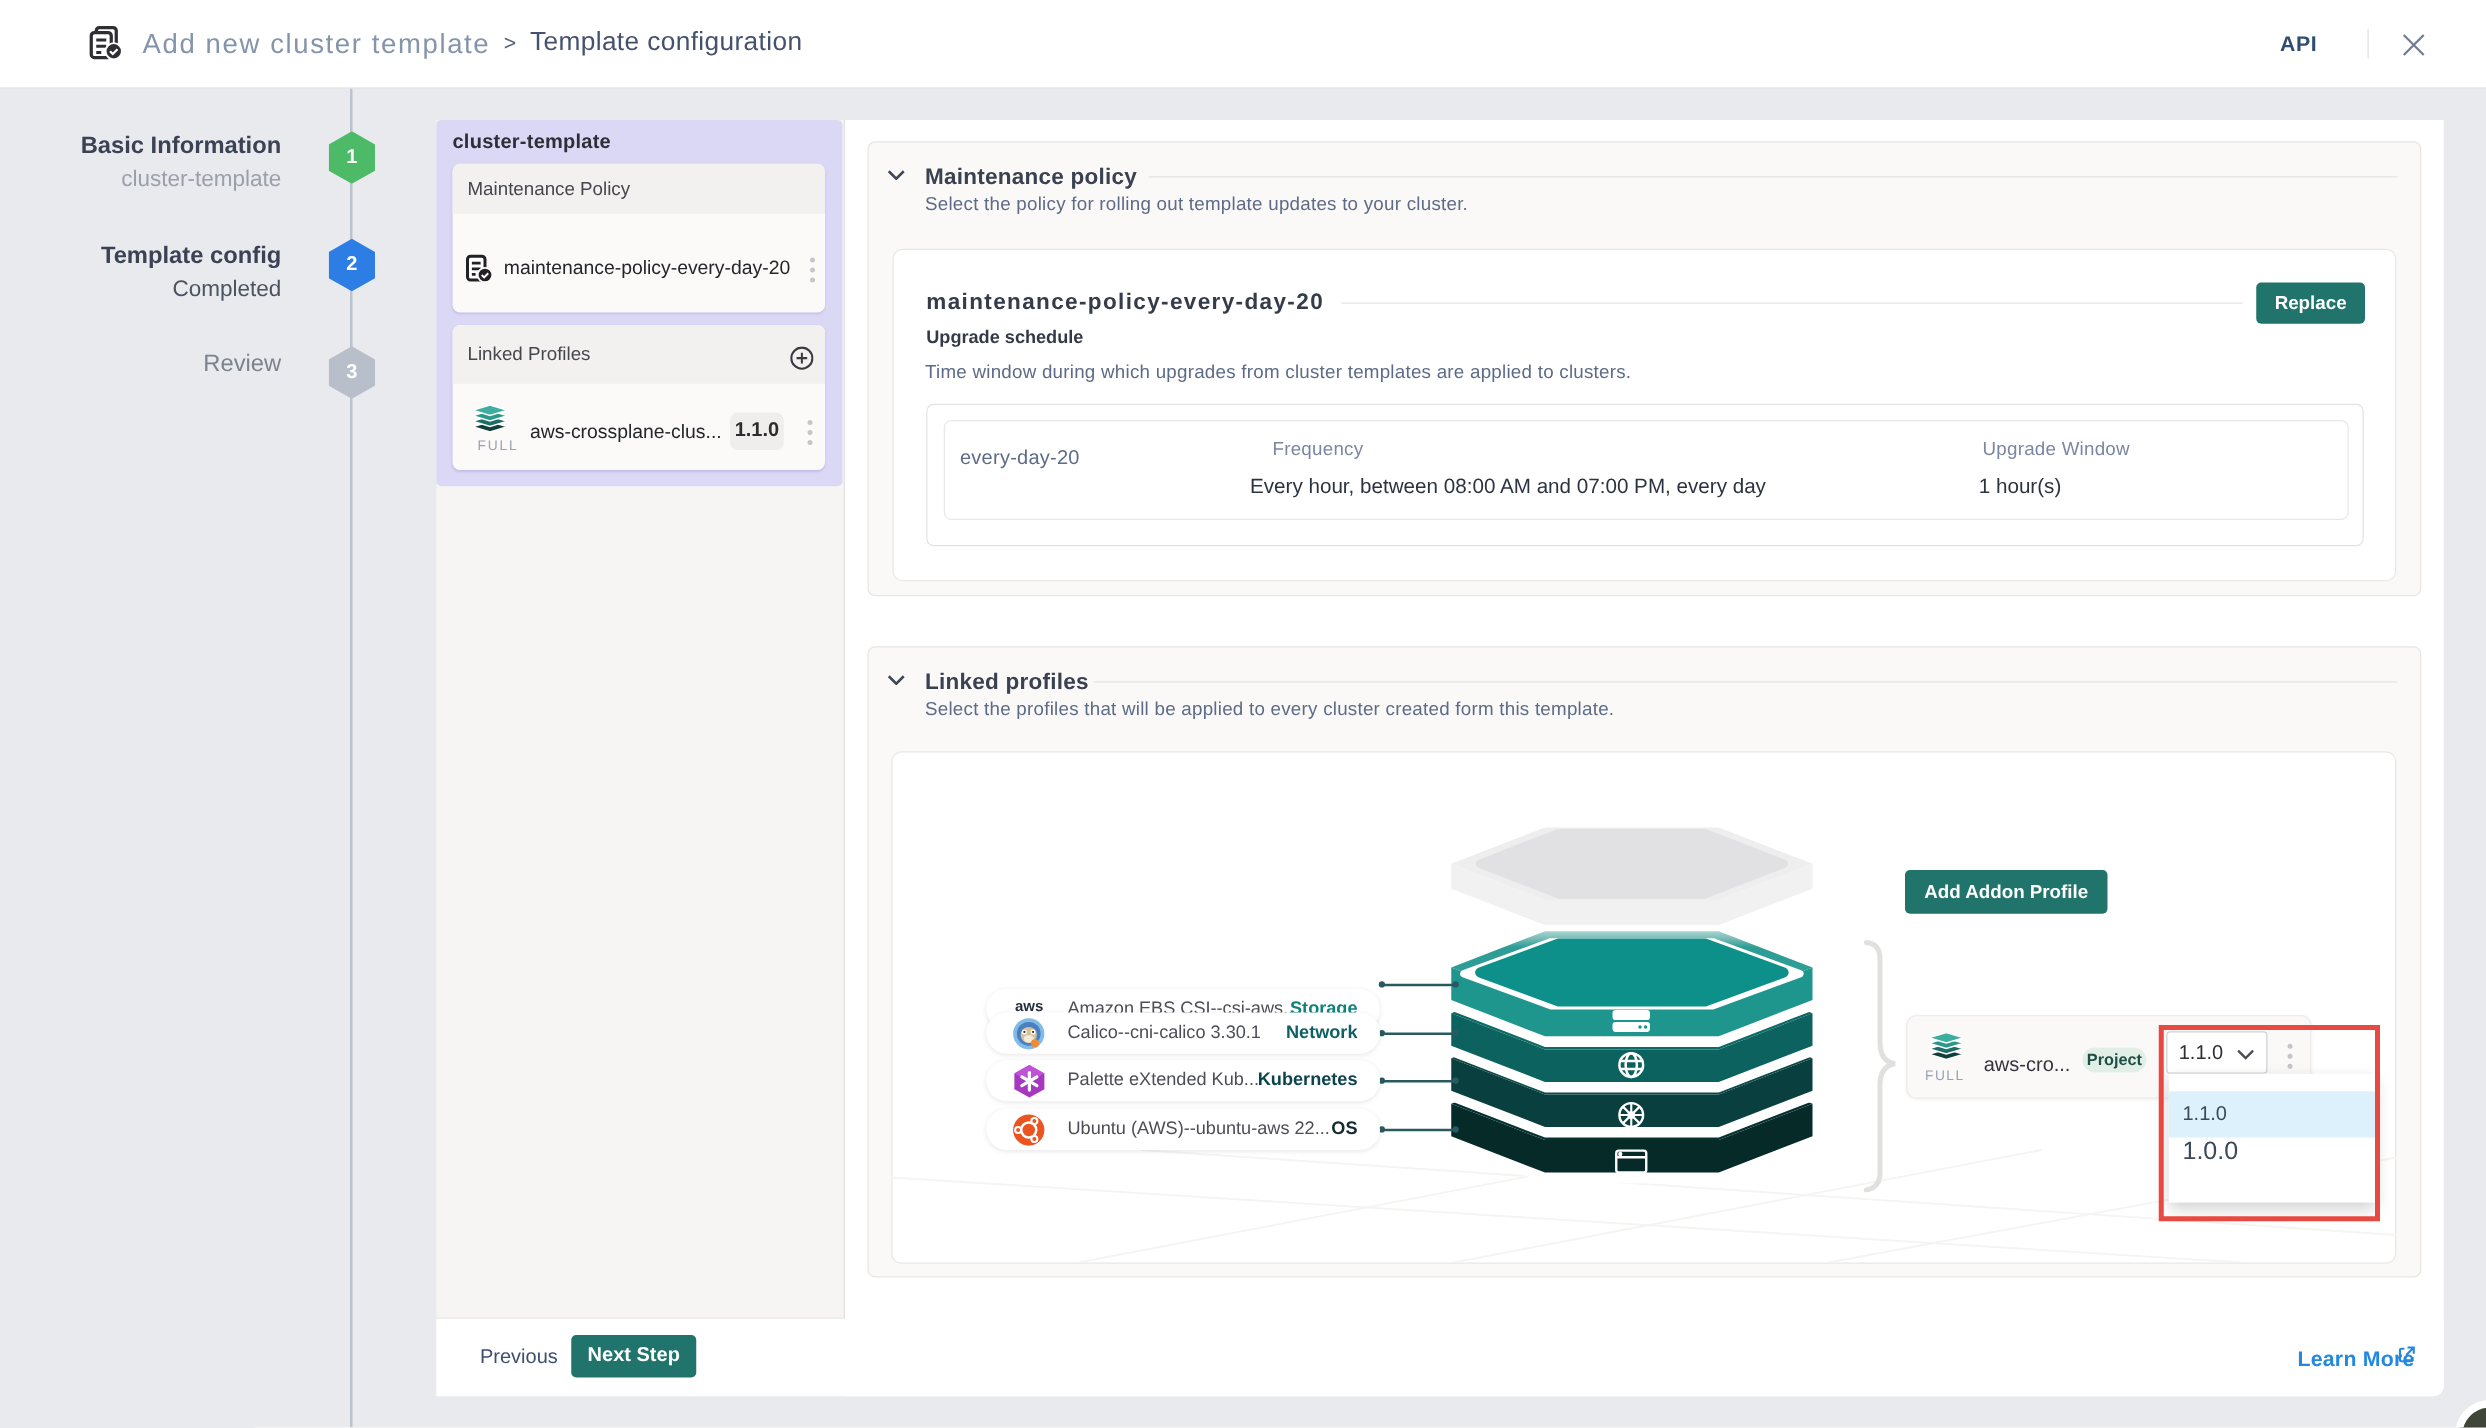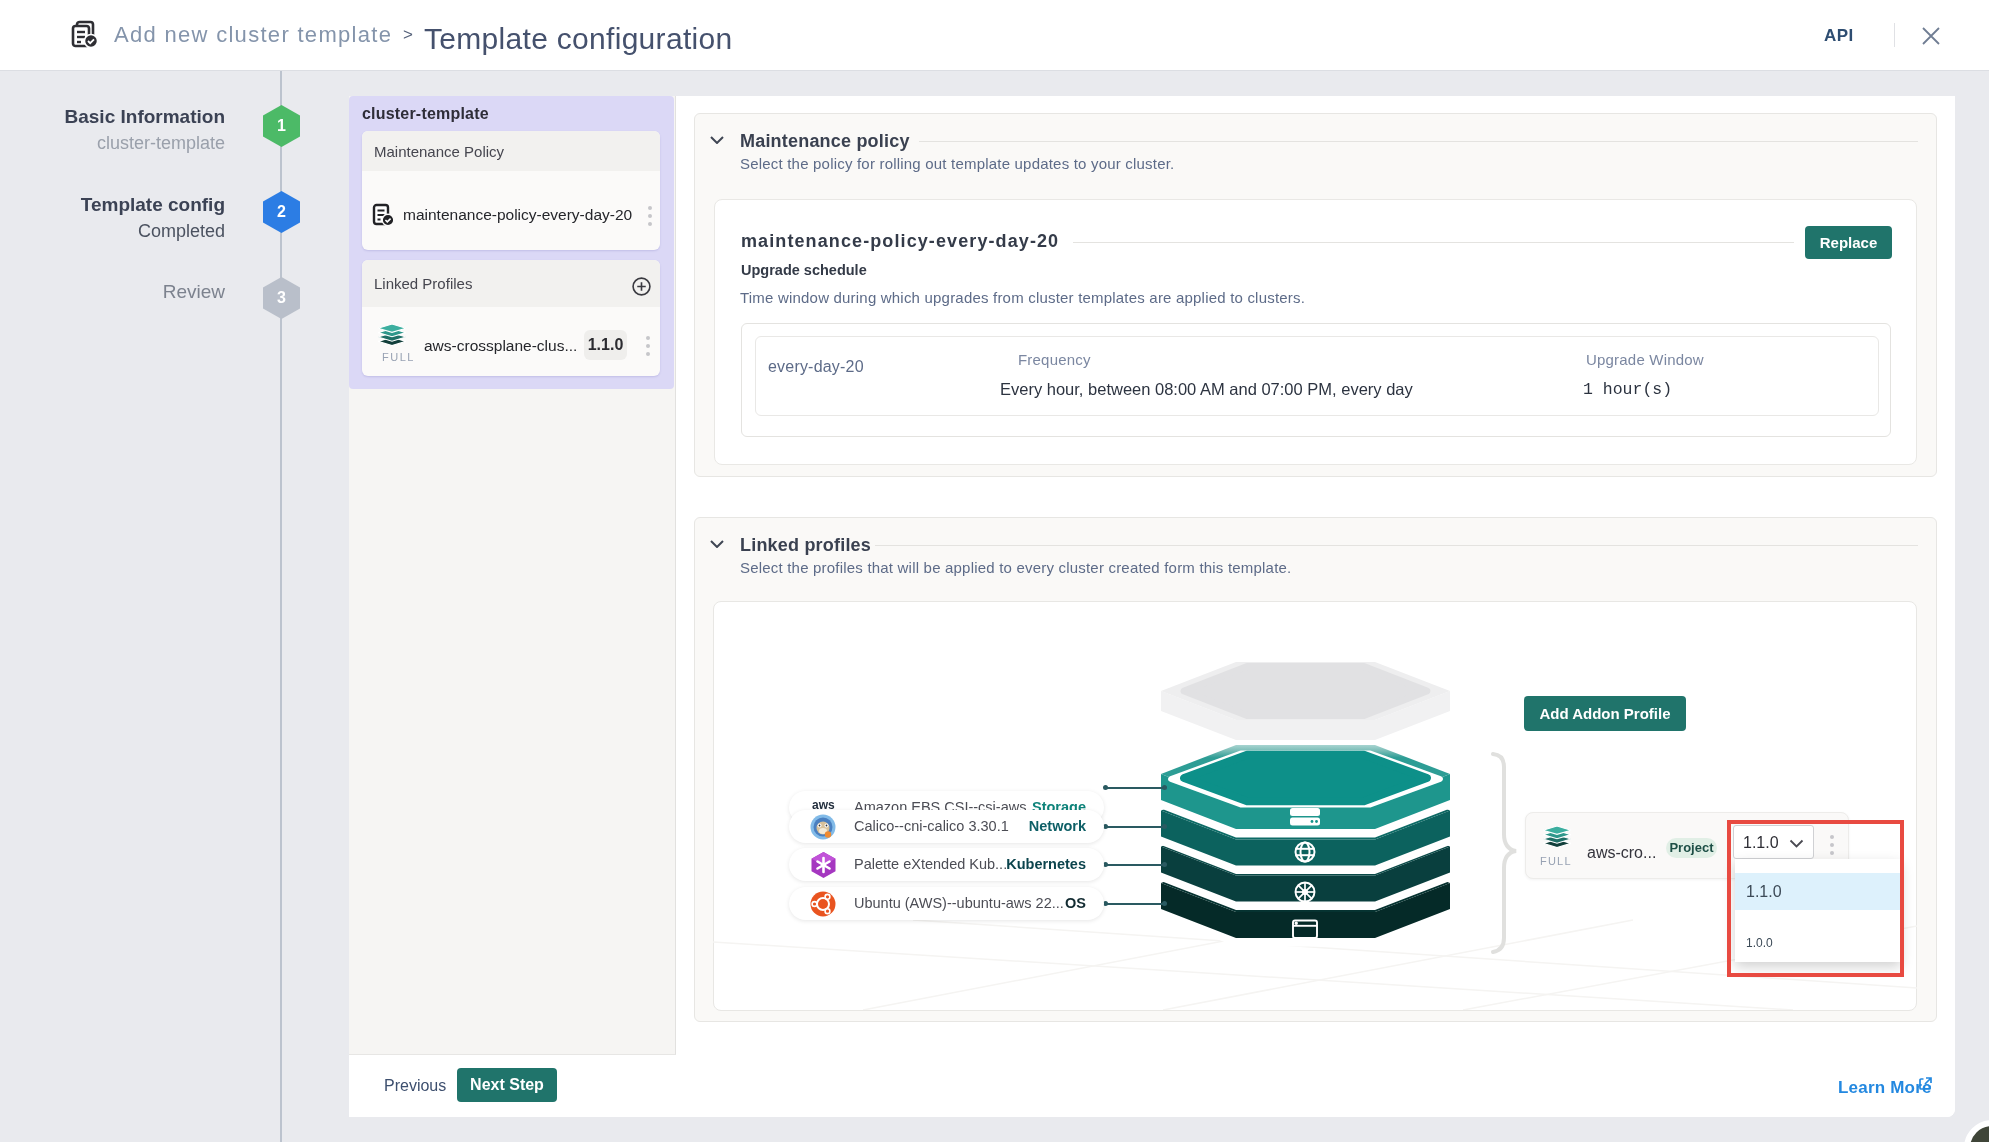--- a/index.html
+++ b/index.html
@@ -4,21 +4,21 @@
 <style>
   * { margin:0; padding:0; box-sizing:border-box; }
   html,body { width:1989px; height:1142px; overflow:hidden; }
   body { font-family:"Liberation Sans", sans-serif; background:#e9eaee; position:relative; }
   .abs { position:absolute; }
 
   
   .header { position:absolute; left:0; top:0; width:1989px; height:71px; background:#fff; border-bottom:1px solid #dcdee3; }
   .crumb1 { position:absolute; left:114px; top:22px; font-size:22px; color:#8494ab; letter-spacing:1.3px; }
   .crumbsep { position:absolute; left:403px; top:25px; font-size:17px; color:#55617a; }
-  .crumb2 { position:absolute; left:424px; top:22px; font-size:30px; color:#45516d; letter-spacing:0.3px; }
+  .crumb2 { position:absolute; left:424px; top:22px; font-size:21px; color:#45516d; letter-spacing:0.3px; }
   .api { position:absolute; left:1824px; top:26px; font-size:17px; font-weight:bold; color:#2e4d71; letter-spacing:0.5px; }
   .hdr-div { position:absolute; left:1894px; top:23px; width:1px; height:24px; background:#e0e1e5; }
 
   
   .stepline { position:absolute; left:280px; top:71px; width:2px; height:1071px; background:#bcc3ce; }
   .steplabel { position:absolute; width:230px; text-align:right; }
   .s-title { font-size:19px; font-weight:bold; color:#3b4254; }
   .s-sub   { font-size:18px; color:#9aa0ab; margin-top:5px; }
   .s-sub2  { font-size:18px; color:#4b5260; margin-top:5px; }
   .s-rev   { font-size:19px; color:#7c828e; }
@@ -162,21 +162,21 @@
     <div class="divline" style="left:358px;top:42px;width:721px;"></div>
     <div class="teal-btn" style="left:1090px;top:26px;width:87px;height:33px;line-height:33px;font-size:15px;">Replace</div>
     <div class="abs" style="left:26px;top:62px;font-size:14.5px;font-weight:bold;color:#333a47;">Upgrade schedule</div>
     <div class="abs" style="left:25px;top:89px;font-size:15px;color:#5d6b88;letter-spacing:0.2px;">Time window during which upgrades from cluster templates are applied to clusters.</div>
     <div class="abs" style="left:26px;top:123px;width:1150px;height:114px;border:1px solid #e4e3e0;border-radius:6px;">
       <div class="abs" style="left:13px;top:12px;width:1124px;height:80px;border:1px solid #e9e8e6;border-radius:6px;">
         <div class="abs" style="left:12px;top:21px;font-size:16px;color:#5d6b88;letter-spacing:0.2px;">every-day-20</div>
         <div class="abs" style="left:244px;top:14px;font-size:15px;color:#7b87a1;letter-spacing:0.2px;margin-left:18px;">Frequency</div>
         <div class="abs" style="left:244px;top:43px;font-size:16.5px;color:#2c3340;">Every hour, between 08:00 AM and 07:00 PM, every day</div>
         <div class="abs" style="left:830px;top:14px;font-size:15px;color:#7b87a1;letter-spacing:0.2px;">Upgrade Window</div>
-        <div class="abs" style="left:827px;top:43px;font-size:16.5px;color:#2c3340;font-family:Liberation Mono, monospace;">1 hour(s)</div>
+        <div class="abs" style="left:827px;top:43px;font-size:16.5px;color:#2c3340;">1 hour(s)</div>
       </div>
     </div>
   </div>
 </div>
 
 <div class="sec" style="top:517px; height:505px;">
   <svg class="chev" viewBox="0 0 14 8">
       <path d="M1 1 L7 7 L13 1" stroke="#3f4654" stroke-width="2" fill="none"></path>
     </svg>
   <div class="sec-title">Linked profiles</div>
@@ -379,21 +379,21 @@
 </div>
 <div class="kebab" style="left:1830px;top:835px;">
     <i></i>
     <i></i>
     <i></i>
   </div>
 
 <div class="abs" style="left:1735px;top:859px;width:166px;height:103px;background:#fff;box-shadow:0 5px 12px rgba(0,0,0,0.18);">
   <div class="abs" style="left:0;top:14px;width:166px;height:37px;background:#ddf1fc;"></div>
   <div class="abs" style="left:11px;top:24px;font-size:16px;color:#3c4a57;">1.1.0</div>
-  <div class="abs" style="left:11px;top:77px;font-size:12px;color:#3c4a57;">1.0.0</div>
+  <div class="abs" style="left:11px;top:51px;font-size:20px;color:#3c4a57;">1.0.0</div>
 </div>
 
 <div class="abs" style="left:1727px;top:820px;width:177px;height:157px;border:4px solid #e84a41;"></div>
 
 <div class="abs" style="left:384px;top:1077px;font-size:16px;color:#3d4f6e;">Previous</div>
 <div class="teal-btn" style="left:457px;top:1068px;width:100px;height:34px;line-height:34px;font-size:16px;">Next Step</div>
 <div class="abs" style="left:1838px;top:1078px;font-size:17px;font-weight:bold;color:#2388e0;letter-spacing:0.2px;">Learn More</div>
 <svg class="abs" style="left:1918px;top:1076px" width="15" height="15" viewBox="0 0 15 15">
   <path d="M5.5 3 H3 a1 1 0 0 0 -1 1 v8 a1 1 0 0 0 1 1 h8 a1 1 0 0 0 1 -1 V9.5" stroke="#2388e0" stroke-width="1.7" fill="none"></path>
   <path d="M8 2 h5 v5 M13 2 L7 8" stroke="#2388e0" stroke-width="1.7" fill="none"></path>

